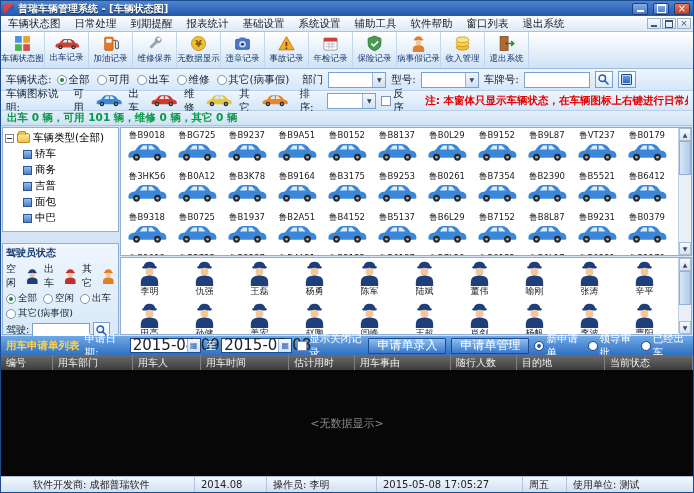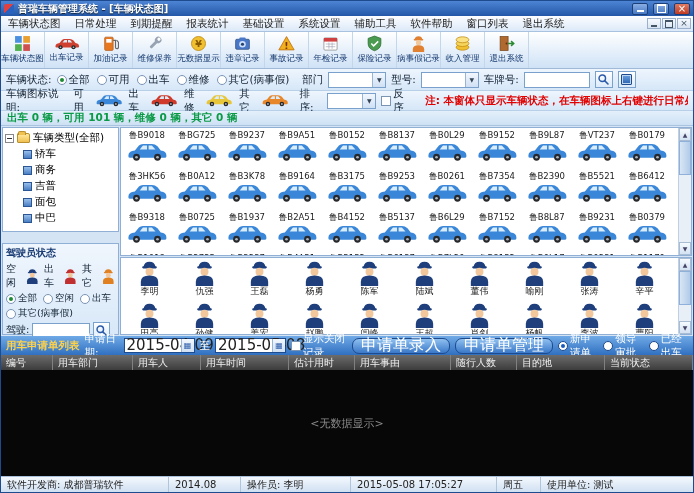--- a/index.html
+++ b/index.html
@@ -97,37 +97,37 @@
   .sb-thumb{position:absolute;left:0;right:0;top:0;height:34px;background:linear-gradient(90deg,#d8e6f6,#b2cbe8);border:1px solid #8fb0d8;}
   .sb-btn.down{margin-top:auto;}
 
   
   .request-bar{height:19px;background:linear-gradient(#6fa9e6,#3070c0);display:flex;align-items:center;gap:5px;padding:0 5px;color:#fff;font-size:10.5px;flex:0 0 auto;justify-content:space-between;}
   .req-tab{color:#ffd24a;font-weight:bold;white-space:nowrap;}
   .datebox{display:flex;height:15px;background:#fff;border:1px solid #1e4a8e;}
   .dateval{width:56px;color:#222;font-size:15px;line-height:13px;padding:0 2px;white-space:nowrap;}
   .datebtn{width:13px;background:linear-gradient(#f2f7fd,#cfe0f4);border-left:1px solid #9ab4d4;display:flex;align-items:center;justify-content:center;}
   .datebtn::after{content:"▦";font-size:8px;color:#2a5aa8;line-height:1;}
-  .blue-btn{height:16px;border:1px solid #1e4a8e;border-radius:7px;background:linear-gradient(#8ec0f0,#3a78c8);color:#fff;font-size:16px;padding:0 8px;display:flex;align-items:center;white-space:nowrap;cursor:default;}
+  .blue-btn{height:16px;border:1px solid #1e4a8e;border-radius:1px;background:linear-gradient(#8ec0f0,#3a78c8);color:#fff;font-size:12px;padding:0 8px;display:flex;align-items:center;white-space:nowrap;cursor:default;}
   .req-radios{display:flex;align-items:center;gap:6px;margin-left:auto;}
   .req-radios .radio{border-color:#1e4a8e;}
   .req-radios .radio.checked::after{background:#1c5ac0;}
 
   
   .table-header{height:15px;background:linear-gradient(#6c6c6c,#3c3c3c);color:#f0f0f0;display:flex;font-size:10px;flex:0 0 auto;}
   .th{border-right:1px solid #808080;padding:0 0 0 5px;display:flex;align-items:center;white-space:nowrap;overflow:hidden;}
   .th:nth-child(1){width:52px;}.th:nth-child(2){width:80px;}.th:nth-child(3){width:68px;}
   .th:nth-child(4){width:88px;}.th:nth-child(5){width:66px;}.th:nth-child(6){width:96px;}
   .th:nth-child(7){width:66px;}.th:nth-child(8){width:88px;}.th:nth-child(9){flex:1;}
   .table-body{flex:0 0 106px;background:#070707;color:#8a8a8a;display:flex;align-items:center;justify-content:center;font-size:11px;}
 
   
   .statusbar{height:16px;background:linear-gradient(#f4f8fd,#d0e0f2);border-top:1px solid #a8c0dc;display:flex;align-items:center;font-size:10px;color:#222;flex:0 0 auto;}
   .seg{height:100%;display:flex;align-items:center;padding:0 6px;border-right:1px solid #b0c4dc;white-space:nowrap;overflow:hidden;}
-  .seg.s1{width:168px;}.seg.s2{width:72px;}.seg.s3{width:110px;text-align:center;}.seg.s4{width:146px;}.seg.s5{width:44px;}.seg.s6{flex:1;border-right:none;}
+  .seg.s1{width:168px;margin-left:26px;}.seg.s2{width:72px;}.seg.s3{width:110px;text-align:center;}.seg.s4{width:146px;}.seg.s5{width:44px;}.seg.s6{flex:1;border-right:none;}
 </style>
 </head>
 <body>
 
 <svg width="0" height="0" style="position:absolute">
   <defs>
     <symbol id="sym-car" viewBox="0 0 52 26">
       <path d="M3 17q0-5 8-6l5-6q2-2 5-2h11q4 0 7 3l4 5q7 1 7 6v1.5q0 1.5-2 1.5H5q-2 0-2-1.5z" fill="var(--c,#3a86d8)"></path>
       <path d="M17 10l4-5h5v5zM28 10V5h4l4.5 5z" fill="#d8ecfa"></path>
       <circle cx="13" cy="19.5" r="4.2" fill="#26282c"></circle>

